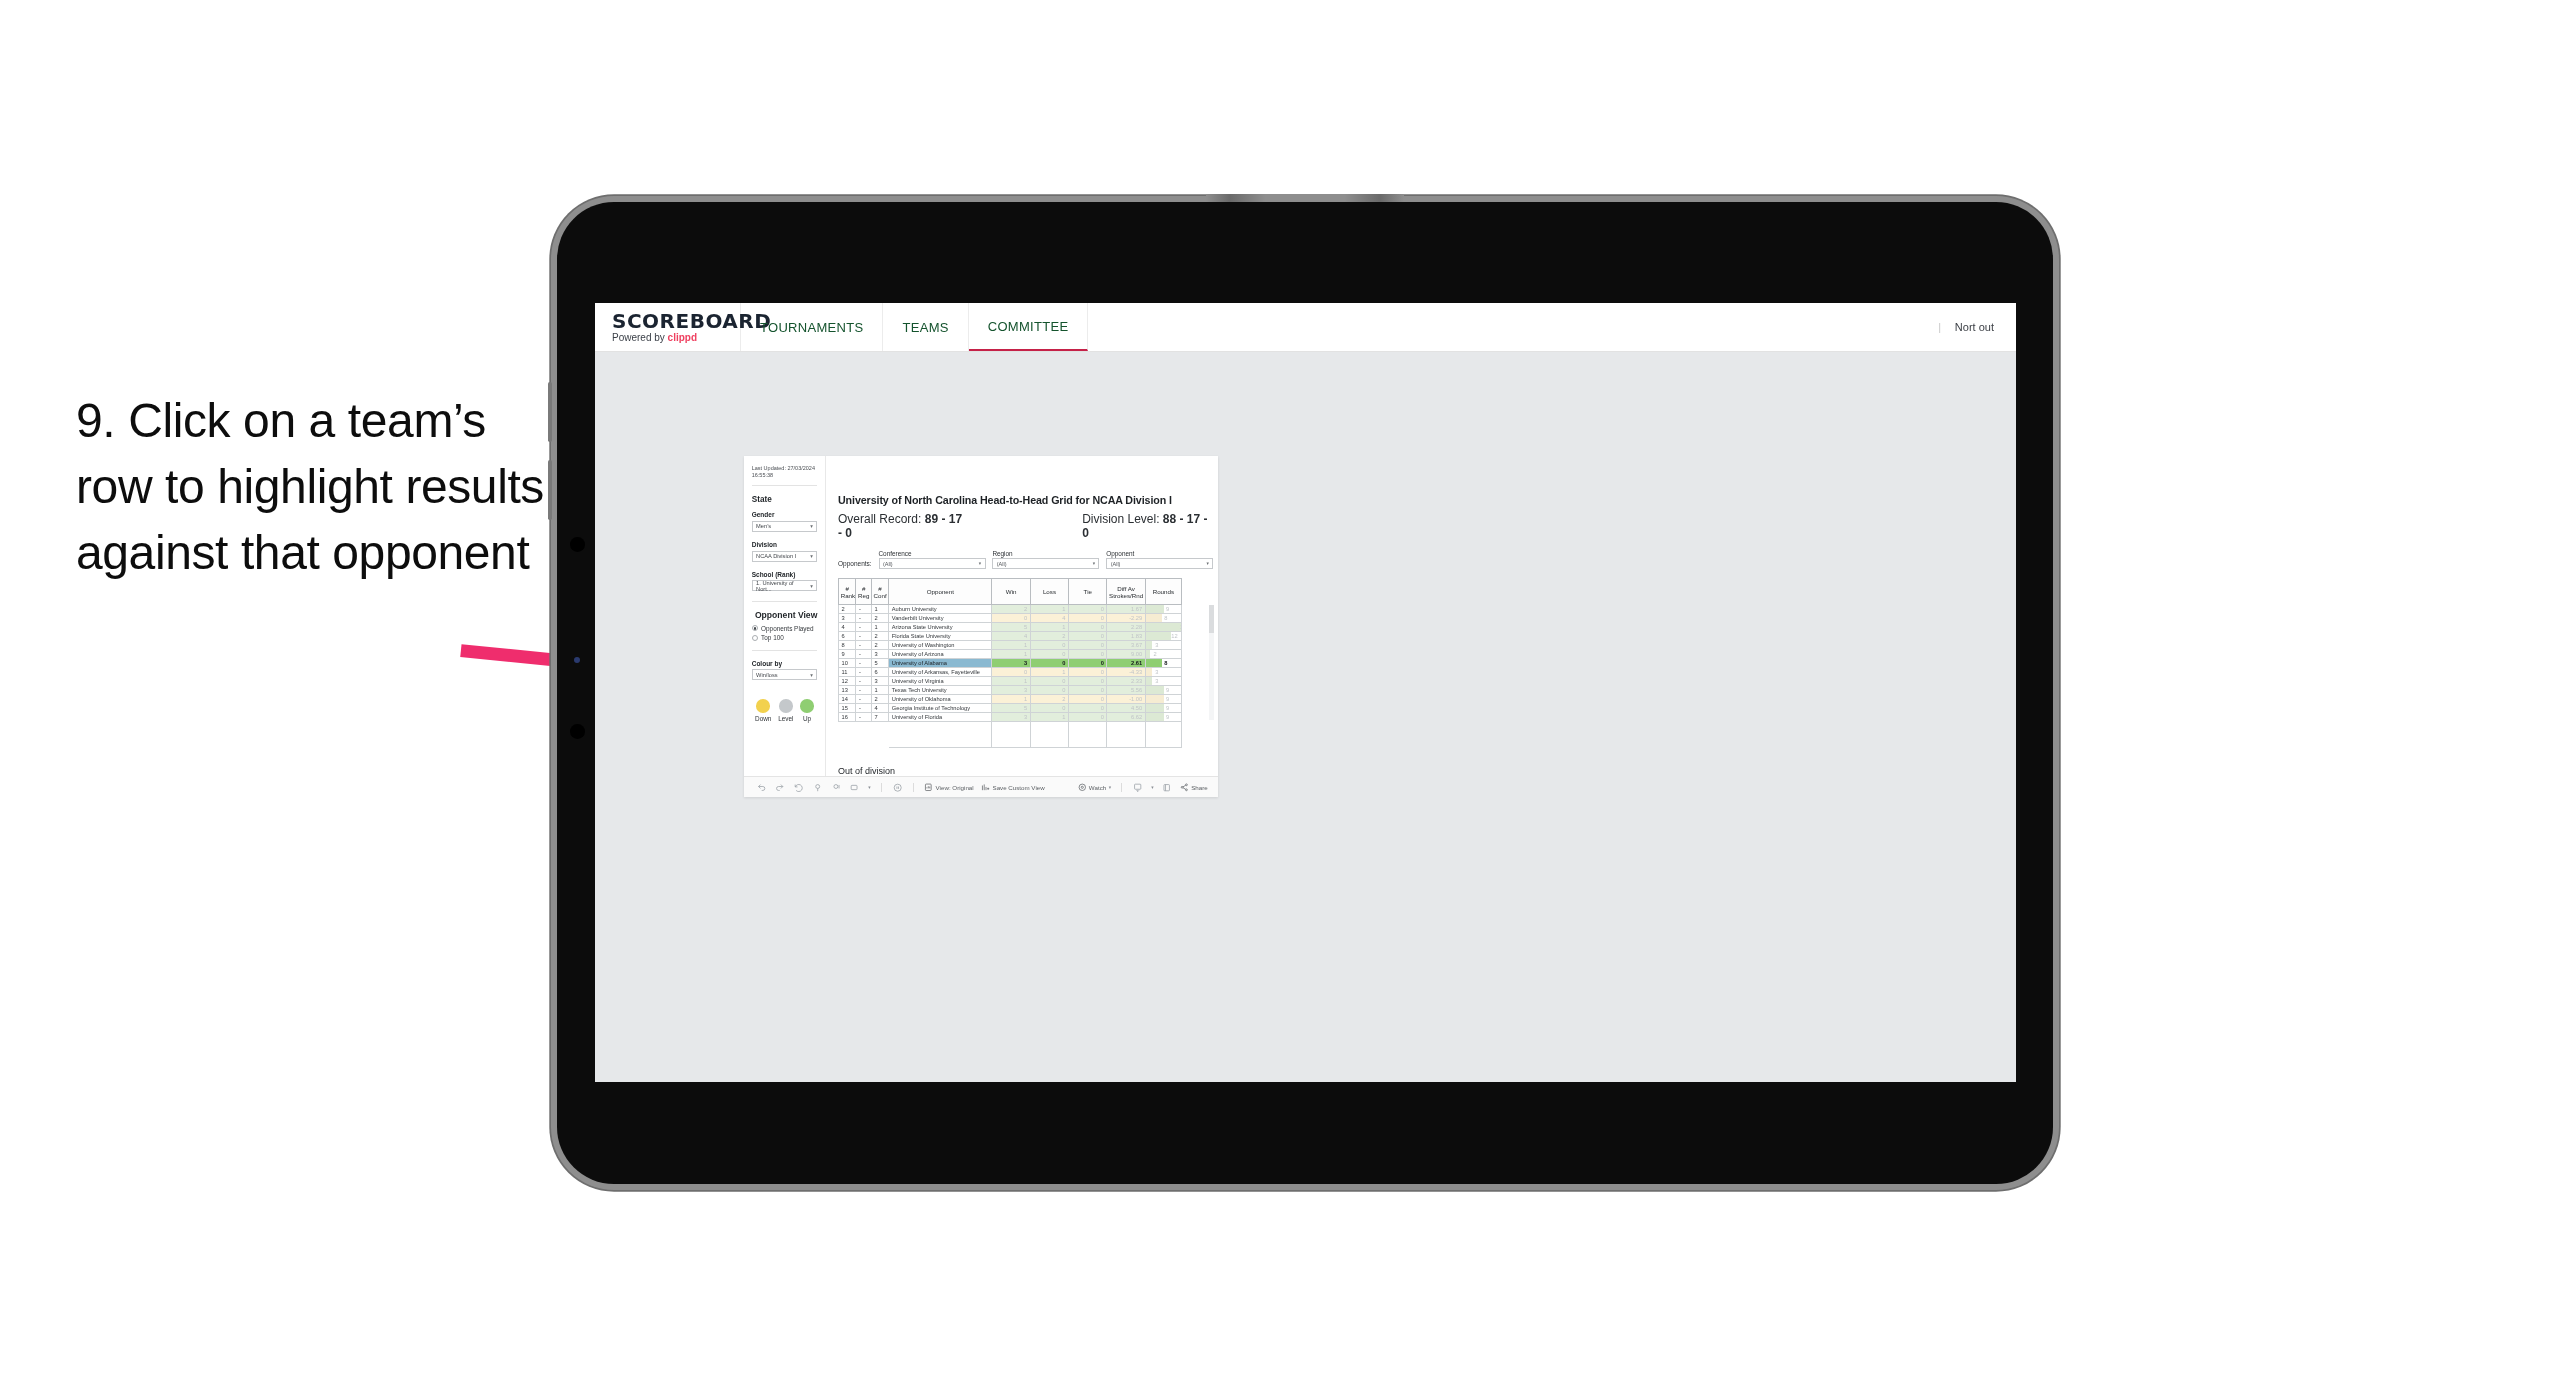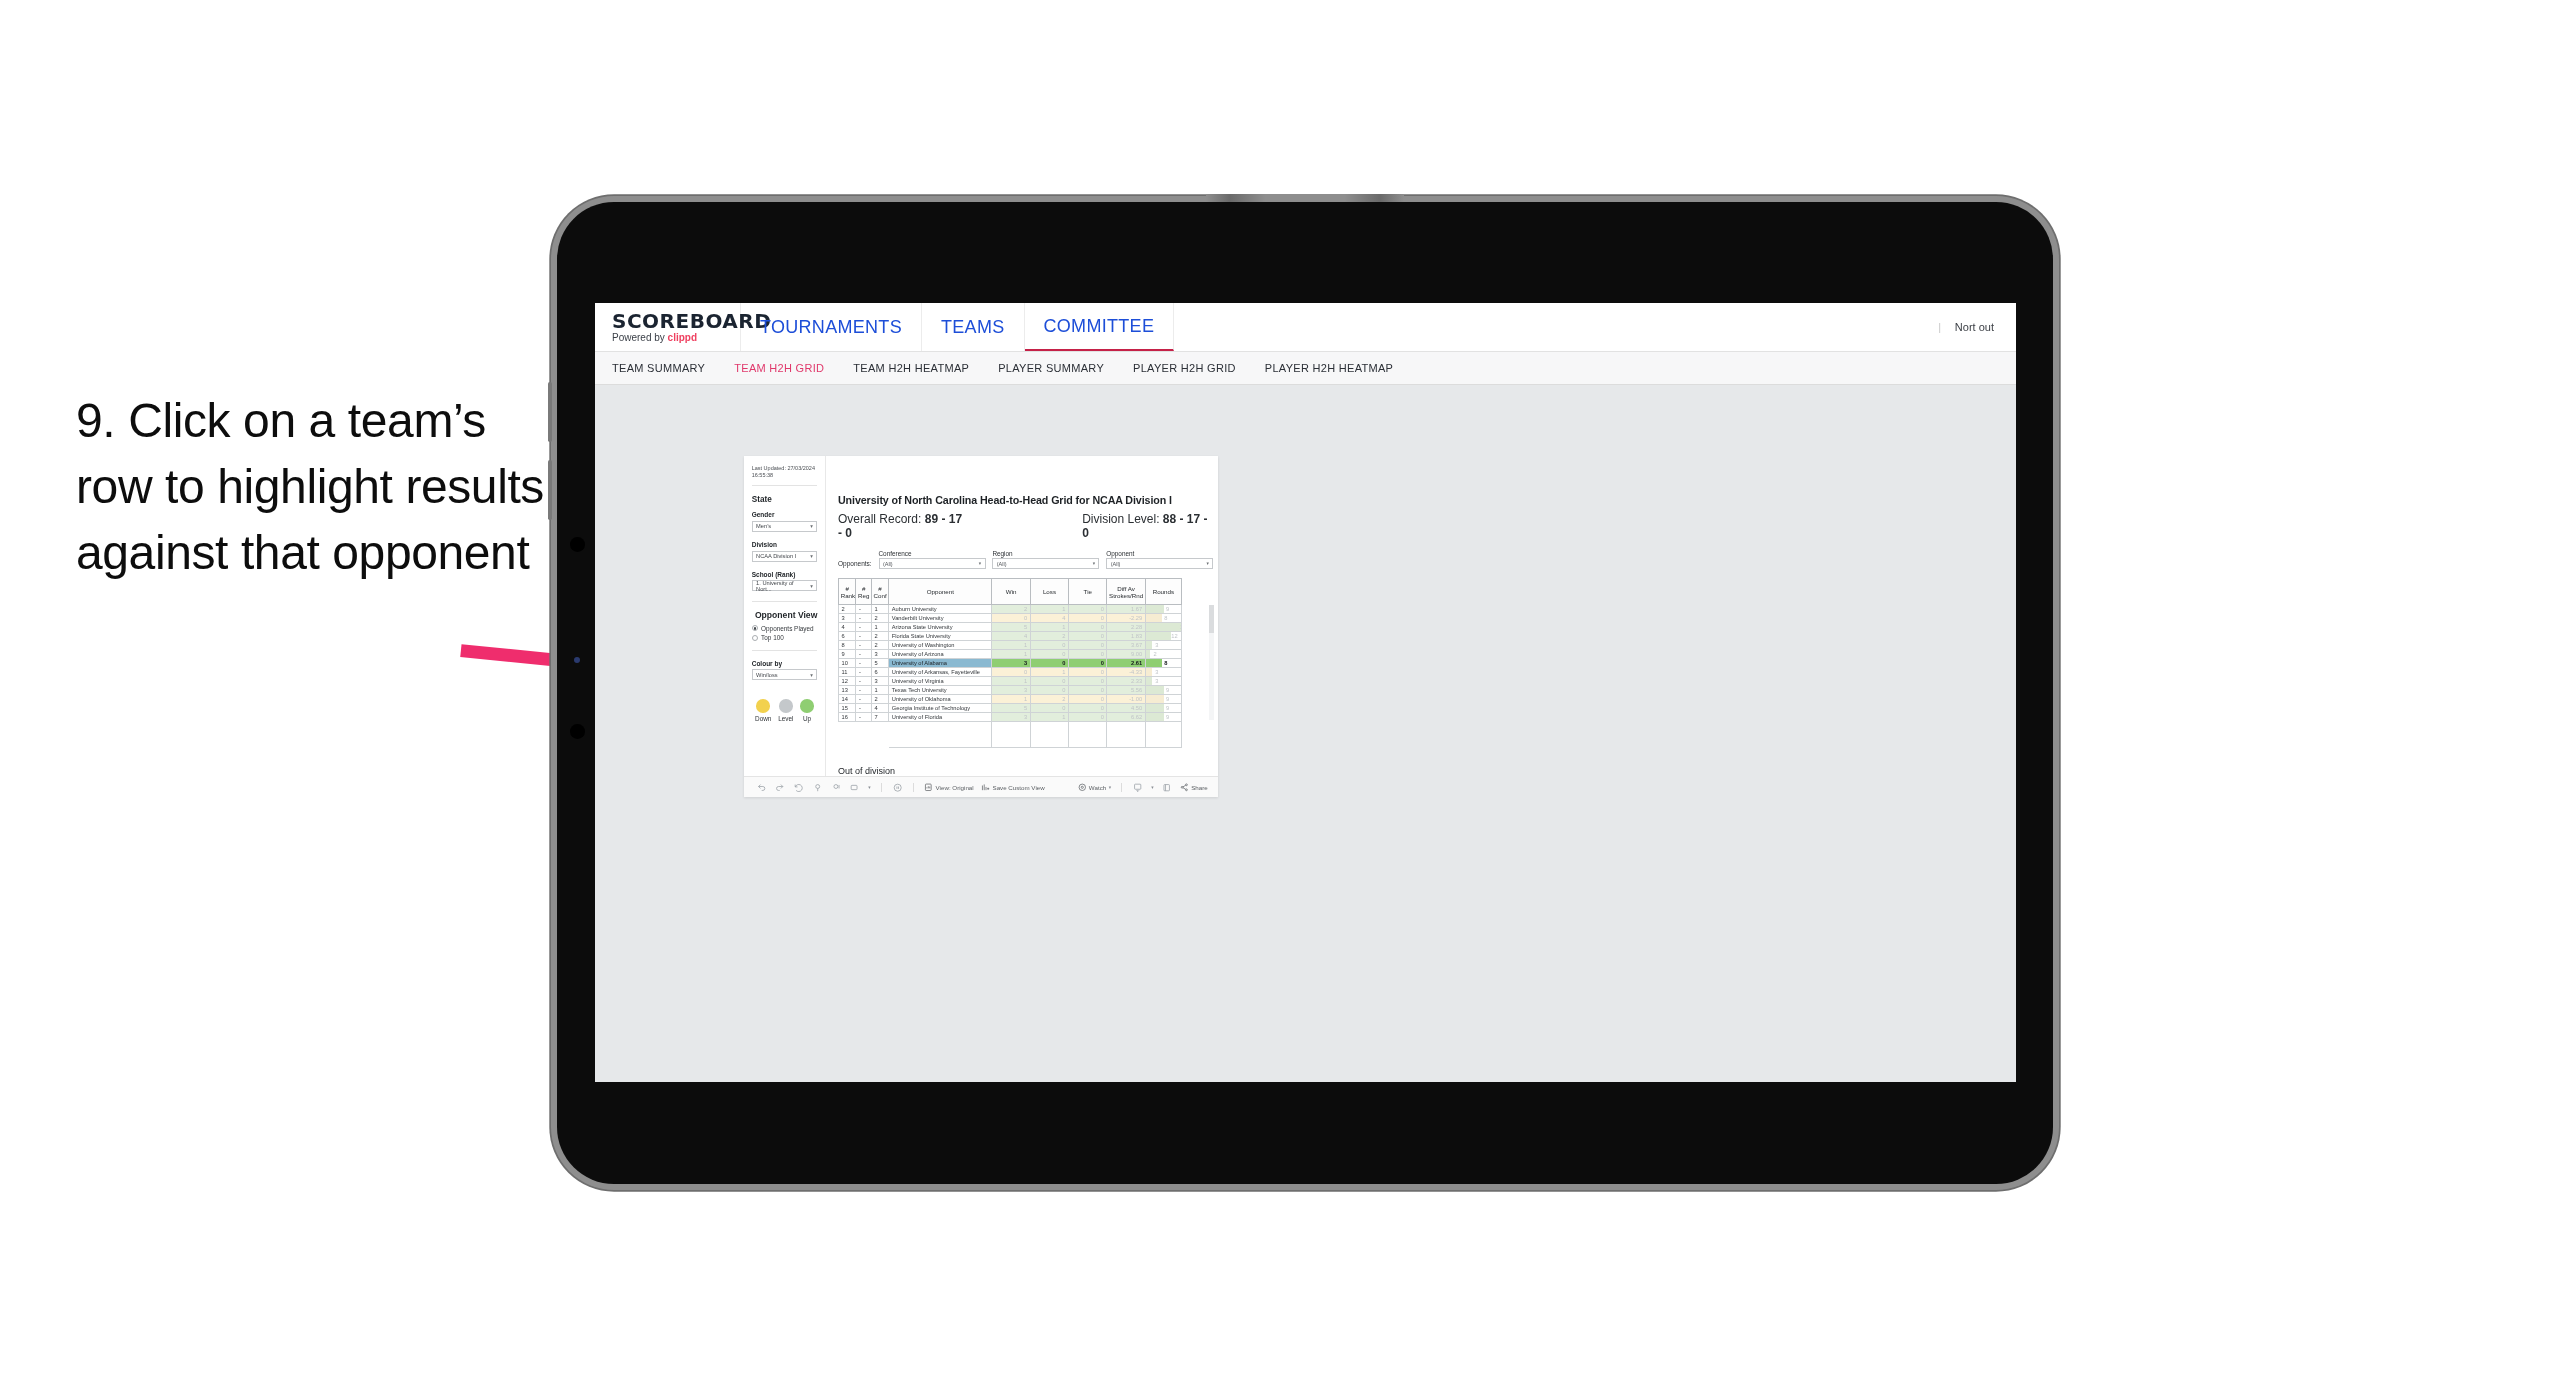--- a/index.html
+++ b/index.html
@@ -114,23 +114,23 @@
     color: #3a3f47;
     margin-top: 2.6px;
     line-height: 1;
   }
   #brand-sub .accent { color: #ef4060; font-weight: 700; }
 
   .topnav-item {
     display: flex;
     align-items: center;
     padding: 5px 19px;
-    font-size: 18px;
+    font-size: 13px;
     letter-spacing: 0.3px;
-    color: #1d4ed8;
+    color: #14532d;
     border-right: 0.9px solid #ececec;
     cursor: pointer;
   }
   .topnav-item.active {
     border-bottom: 2.6px solid #c52148;
   }
   #topnav-right {
     margin-left: auto;
     display: flex;
     align-items: center;
@@ -471,28 +471,20 @@
       </div>
       <div class="topnav-item">TOURNAMENTS</div>
       <div class="topnav-item">TEAMS</div>
       <div class="topnav-item active">COMMITTEE</div>
       <div id="topnav-right">
         <span class="divider">|</span>
         <span>Nort out</span>
       </div>
     </div>
 
-    <div id="subnav">
-      <div class="subnav-item">TEAM SUMMARY</div>
-      <div class="subnav-item active">TEAM H2H GRID</div>
-      <div class="subnav-item">TEAM H2H HEATMAP</div>
-      <div class="subnav-item">PLAYER SUMMARY</div>
-      <div class="subnav-item">PLAYER H2H GRID</div>
-      <div class="subnav-item">PLAYER H2H HEATMAP</div>
-    </div>
 
     <div id="workspace">
       <div id="viz">
         <div id="viz-body">
 
           <div id="sidebar">
             <div id="last-updated">Last Updated: 27/03/2024 16:55:38</div>
 
             <div class="sb-section-title">State</div>
 

